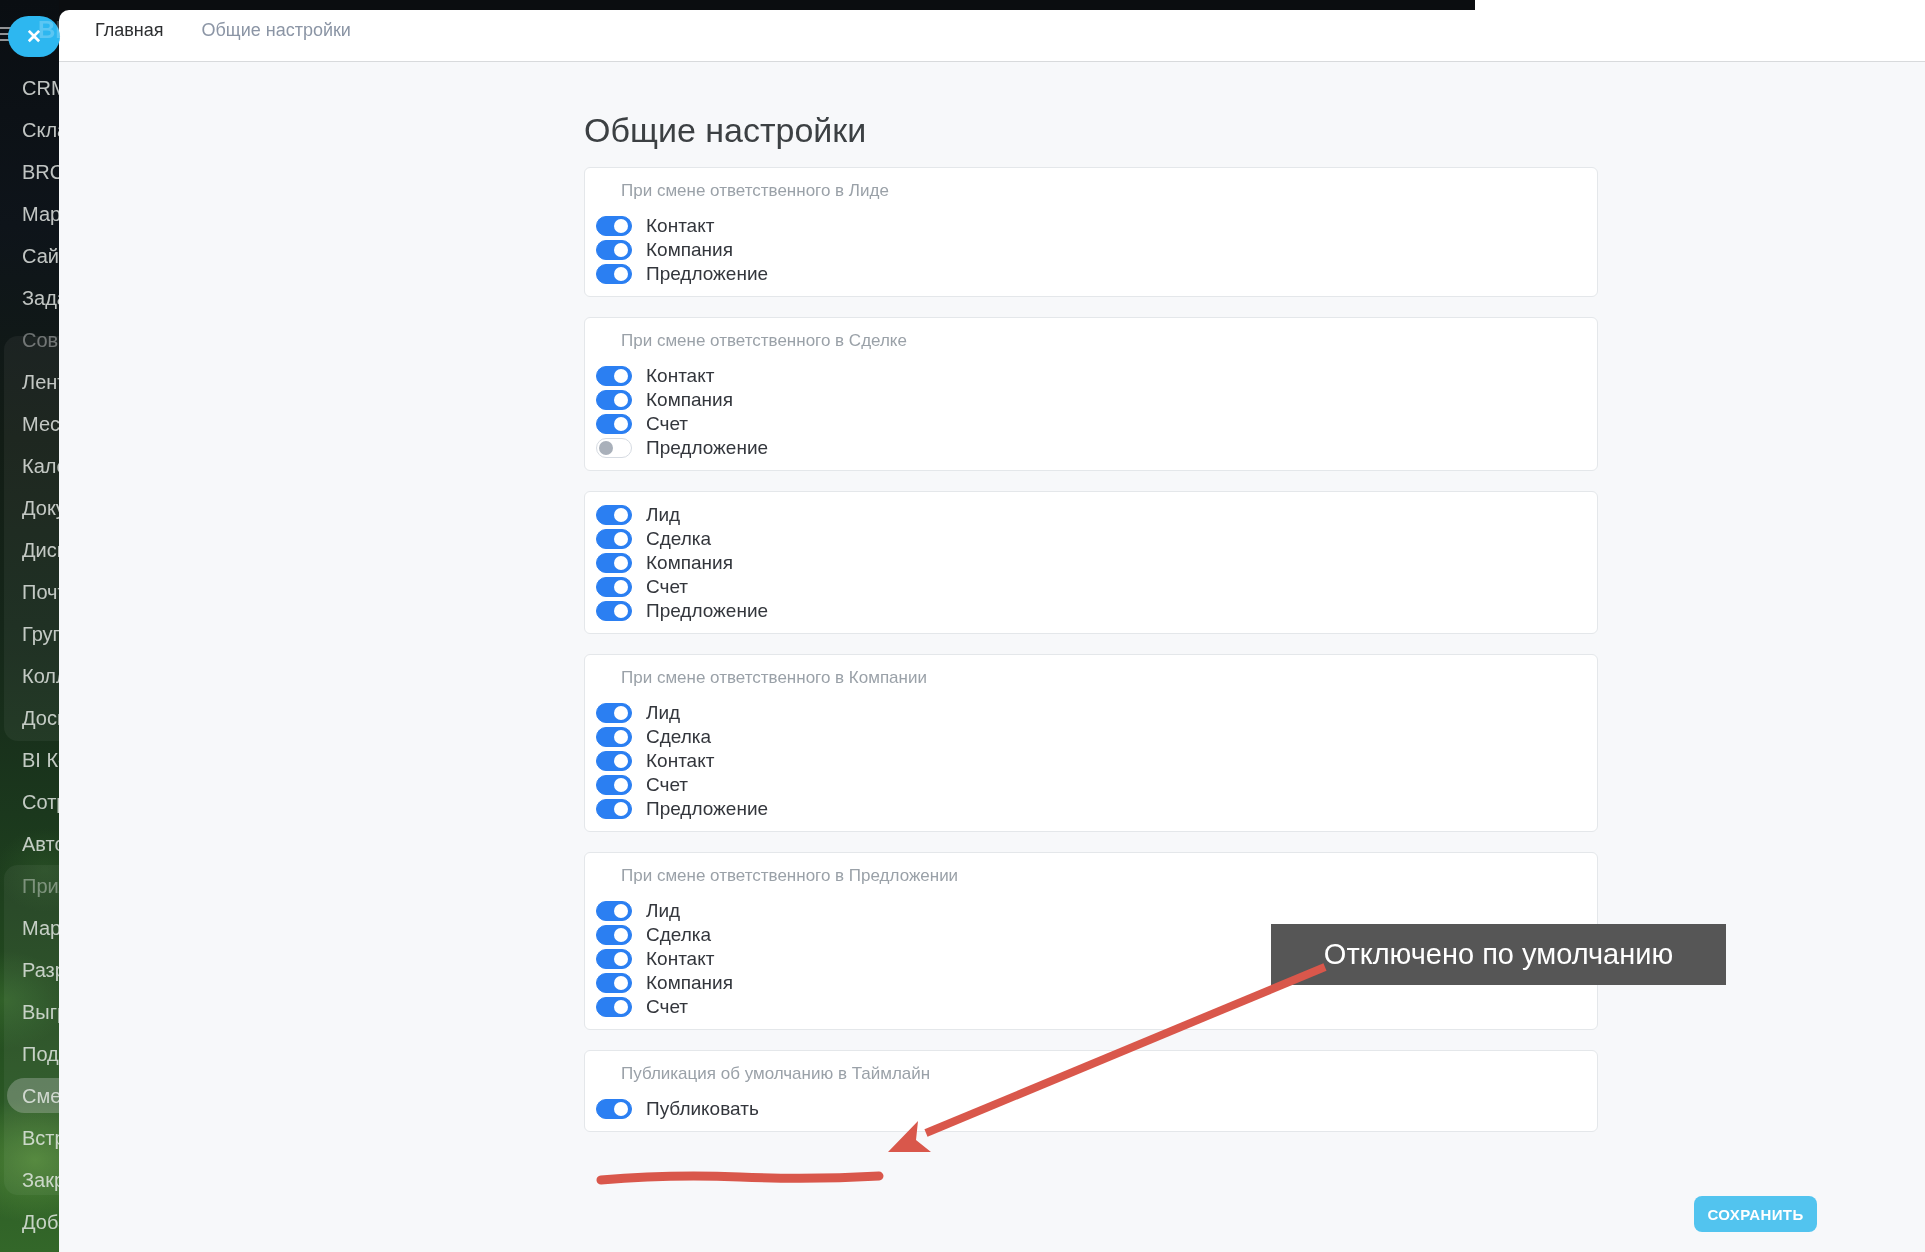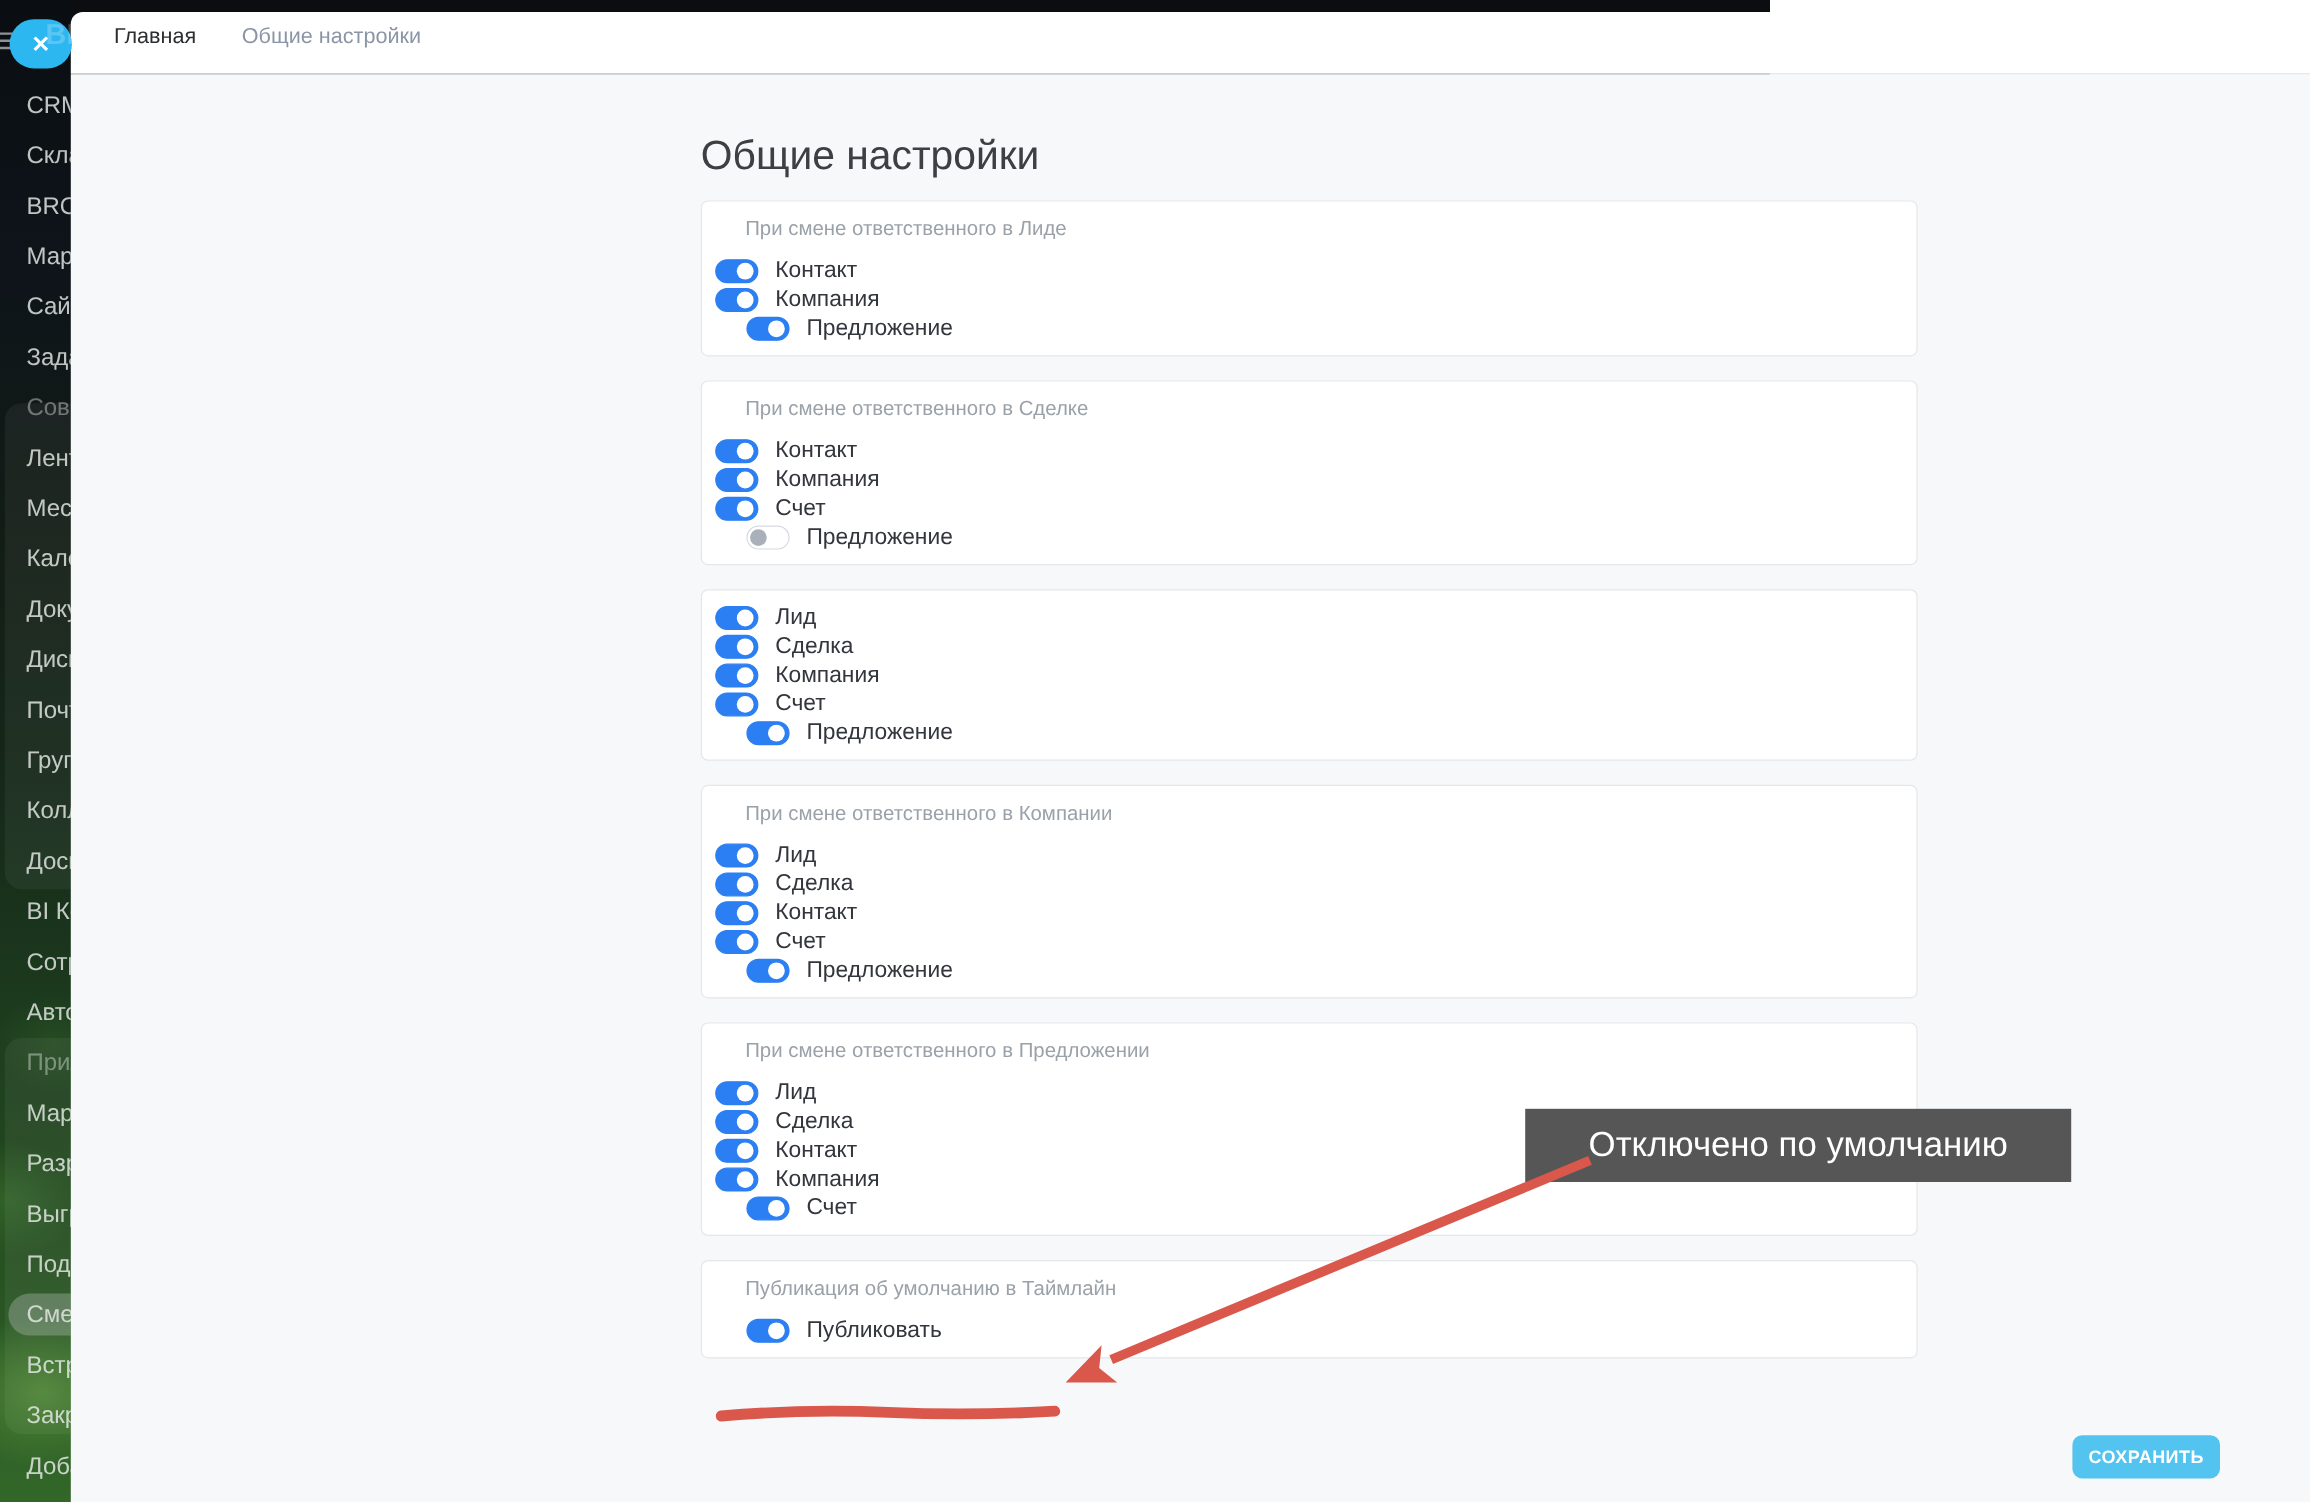--- a/index.html
+++ b/index.html
@@ -59,31 +59,31 @@
 
   
   .content { position:absolute; left:59px; top:62px; right:0; bottom:0; background:#f7f8fa; z-index:5; }
   .page-title { position:absolute; left:525px; top:26px; font-size:34px; font-weight:400; color:#3c4043; }
 
   .cards { position:absolute; left:525px; top:105px; width:1014px; }
   .card { background:#fff; border:1px solid #e4e7ea; border-radius:6px;
     padding:13px 20px 12px 11px; margin-bottom:20px; box-sizing:border-box; }
   .card-title { margin:0 0 15px 25px; font-size:17px; line-height:20px; color:#9aa1a8; font-weight:400; }
   .row { display:flex; align-items:center; height:20px; margin-bottom:4px; }
-  .row:last-child { margin-bottom:0;margin-left:26px; }
+  .row:last-child { margin-bottom:0; }
   .toggle { width:36px; height:20px; border-radius:10px; box-sizing:border-box; position:relative;
     flex:0 0 auto; cursor:pointer; background:#fff; border:1px solid #d6dbe2; }
   .toggle .knob { position:absolute; top:2px; left:2px; width:14px; height:14px; border-radius:50%; background:#a9b0ba; }
   .toggle.on { background:var(--toggle-on,#2b7ff2); border-color:var(--toggle-on,#2b7ff2); }
   .toggle.on .knob { left:auto; right:3px; top:2px; background:#fff; }
   .row-label { margin-left:14px; font-size:19px; color:#33363c; }
 
   .save-btn { position:absolute; left:1635px; top:1134px; width:123px; height:36px;
     background:var(--save-button,#52c4ef); color:#fff; border:none; border-radius:8px;
-    font-family:"Liberation Sans", sans-serif; font-size:15px; font-weight:bold; letter-spacing:.4px; cursor:pointer;margin-left:33px; }
+    font-family:"Liberation Sans", sans-serif; font-size:15px; font-weight:bold; letter-spacing:.4px; cursor:pointer; }
 
   
   .callout { position:absolute; left:1271px; top:924px; width:455px; height:61px; z-index:15;
     background:var(--annotation-bg,#565656); color:#fff; font-size:29px;
     display:flex; align-items:center; justify-content:center; white-space:nowrap; }
 
   .overlay-svg { position:absolute; left:0; top:0; z-index:25; pointer-events:none; }
 </style>
 </head>
 <body>

